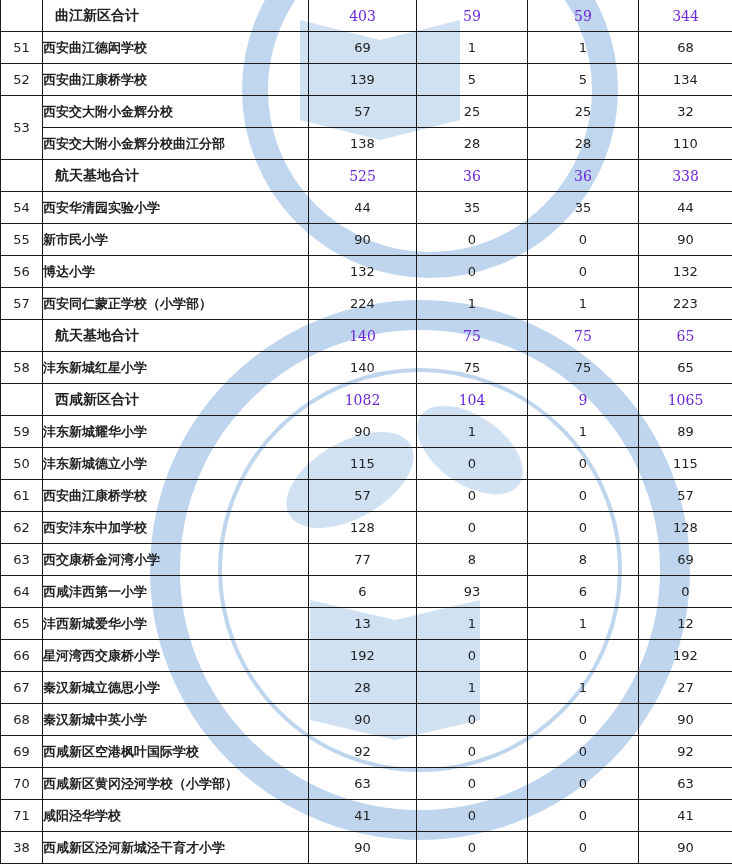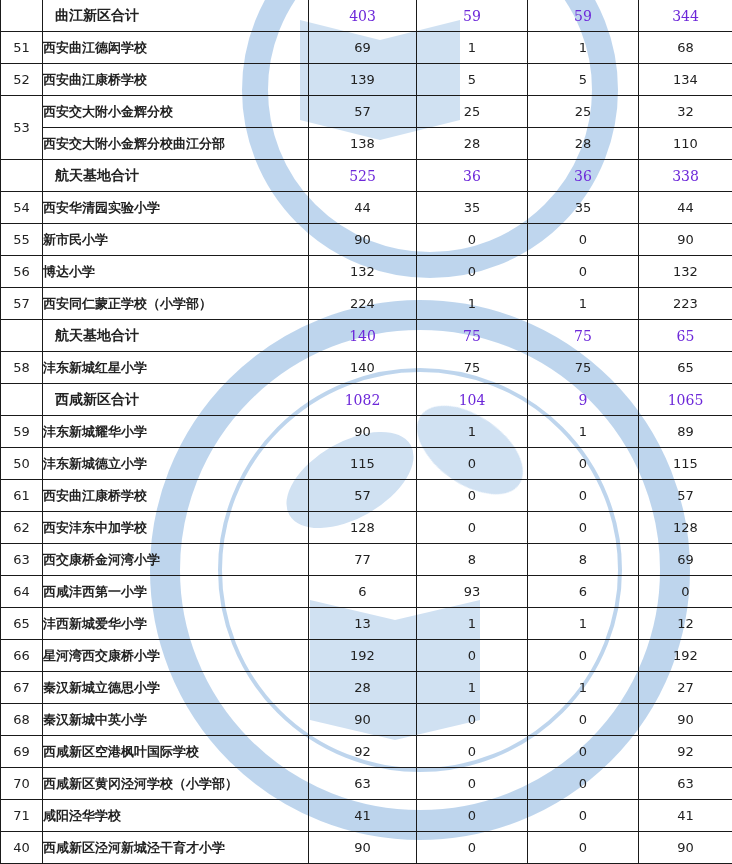--- a/index.html
+++ b/index.html
@@ -257,21 +257,21 @@
       </tr>
       <tr class="item">
         <td class="no">71</td>
         <td class="name">咸阳泾华学校</td>
         <td class="num">41</td>
         <td class="num">0</td>
         <td class="num">0</td>
         <td class="num">41</td>
       </tr>
       <tr class="item">
-        <td class="no">40</td>
+        <td class="no">38</td>
         <td class="name">西咸新区泾河新城泾干育才小学</td>
         <td class="num">90</td>
         <td class="num">0</td>
         <td class="num">0</td>
         <td class="num">90</td>
       </tr>
     </tbody>
 </table>
 
 </body></html>

